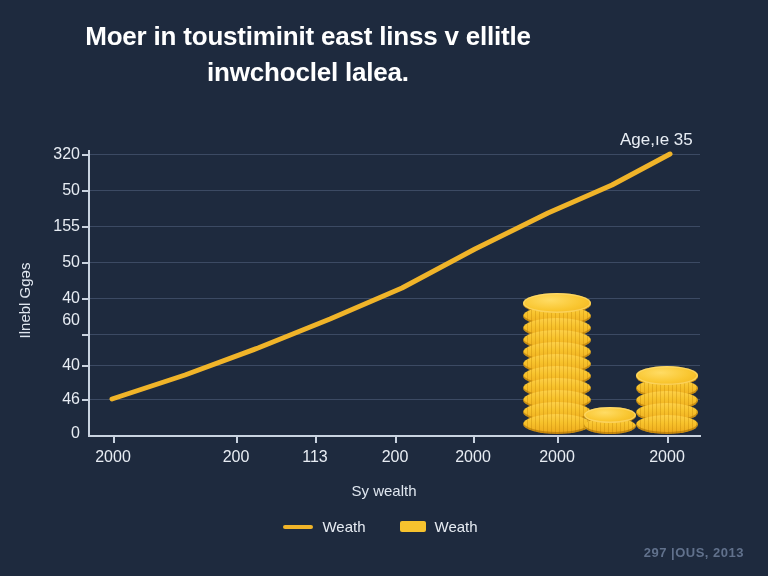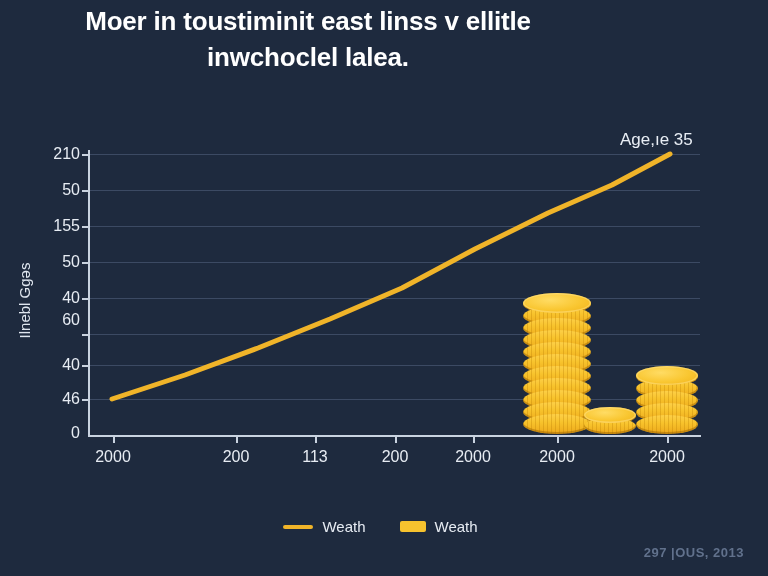--- a/index.html
+++ b/index.html
@@ -13,21 +13,21 @@
     height: 576px;
     background: #1e2a3e;
     overflow: hidden;
     font-family: "Liberation Sans", sans-serif;
     color: #eef2f7;
   }
   
   #title-block {
     position: absolute;
     left: 0;
-    top: 4px;
+    top: 19px;
     width: 616px;
     text-align: center;
     padding: 0 28px;
     box-sizing: border-box;
   }
   #chart-title {
     font-size: 26px;
     font-weight: bold;
     line-height: 1.38;
     color: #ffffff;
@@ -229,21 +229,21 @@
   <div class="tick-y" style="top:154px"></div>
   <div class="tick-y" style="top:190px"></div>
   <div class="tick-y" style="top:226px"></div>
   <div class="tick-y" style="top:262px"></div>
   <div class="tick-y" style="top:298px"></div>
   <div class="tick-y" style="top:334px"></div>
   <div class="tick-y" style="top:365px"></div>
   <div class="tick-y" style="top:399px"></div>
 
   <div id="ylabels">
-    <div class="ylabel" style="top:154px">210</div>
+    <div class="ylabel" style="top:154px">320</div>
     <div class="ylabel" style="top:190px">50</div>
     <div class="ylabel" style="top:226px">155</div>
     <div class="ylabel" style="top:262px">50</div>
     <div class="ylabel" style="top:298px">40</div>
     <div class="ylabel" style="top:320px">60</div>
     <div class="ylabel" style="top:365px">40</div>
     <div class="ylabel" style="top:399px">46</div>
     <div class="ylabel" style="top:433px">0</div>
   </div>
 
@@ -258,20 +258,21 @@
   <div class="tick-x" style="left:667px"></div>
 
   <div class="xlabel" style="left:113px">2000</div>
   <div class="xlabel" style="left:236px">200</div>
   <div class="xlabel" style="left:315px">113</div>
   <div class="xlabel" style="left:395px">200</div>
   <div class="xlabel" style="left:473px">2000</div>
   <div class="xlabel" style="left:557px">2000</div>
   <div class="xlabel" style="left:667px">2000</div>
 
+  <div id="x-axis-title">Sy wealth</div>
 
   <div id="age-annotation">Age,ıe 35</div>
 
   <svg id="line-svg" viewBox="0 0 768 576">
     <path id="weath-line" fill="none" stroke="#f0b429" stroke-width="5" stroke-linecap="round" stroke-linejoin="round" d="M112 399 L185 375 L258 348 L330 319 L402 288 L475 249 L548 213 L612 185 L670 154"></path>
   </svg>
 
   <div id="coins-layer">
       <div>
         <div class="coin" style="left: 523px; top: 414px; width: 68px; height: 20px; z-index: 100;"></div>

